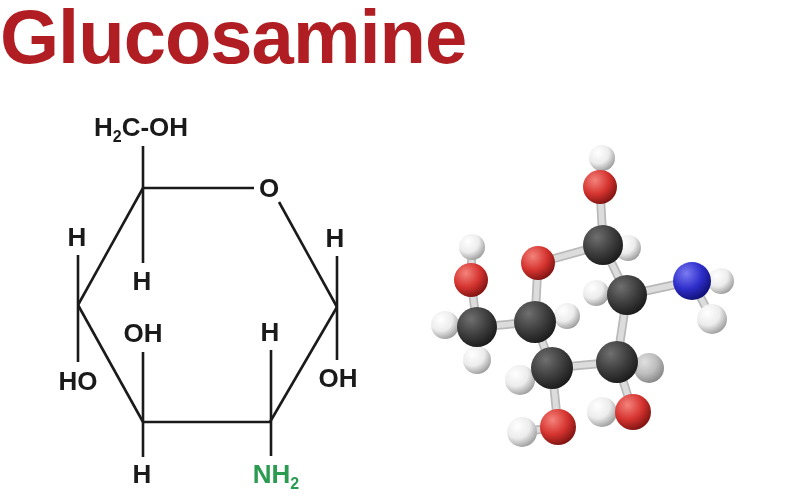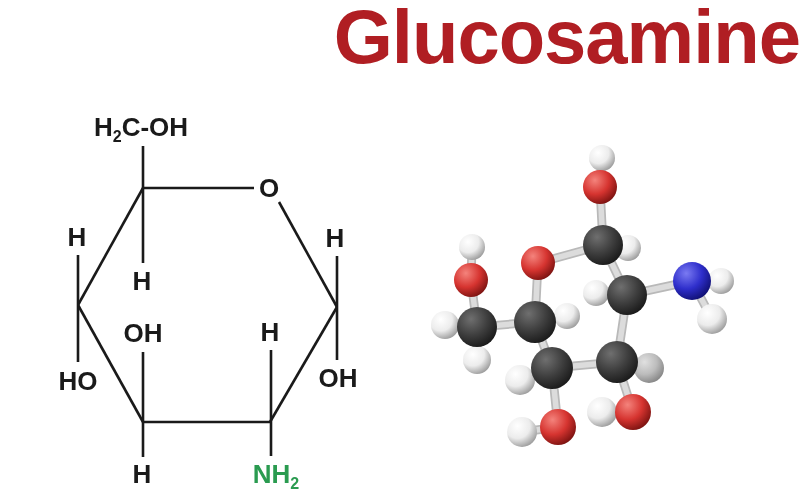--- a/index.html
+++ b/index.html
@@ -1,20 +1,20 @@
 <!DOCTYPE html>
 <html><head>
 <meta charset="utf-8">
 <style>
   html,body{margin:0;padding:0;}
   body{width:800px;height:500px;overflow:hidden;background:#fff;}
   .canvas{position:relative;width:800px;height:500px;background:#fff;
           font-family:"Liberation Sans",sans-serif;}
   .page-title{position:absolute;top:0;left:0;width:100%;margin:0;
-              text-align:right;font-size:76px;line-height:74px;
+              text-align:left;font-size:76px;line-height:74px;
               font-weight:bold;letter-spacing:-1px;}
   svg.scene{position:absolute;top:0;left:0;}
   .flabel{font-family:"Liberation Sans",sans-serif;font-weight:600;}
 </style>
 </head>
 <body>
 
 <div class="canvas" style="background: rgb(255, 255, 255);">
   <h1 class="page-title" style="color: rgb(176, 30, 35);">Glucosamine</h1>
   <svg class="scene" width="800" height="500" viewBox="0 0 800 500">

